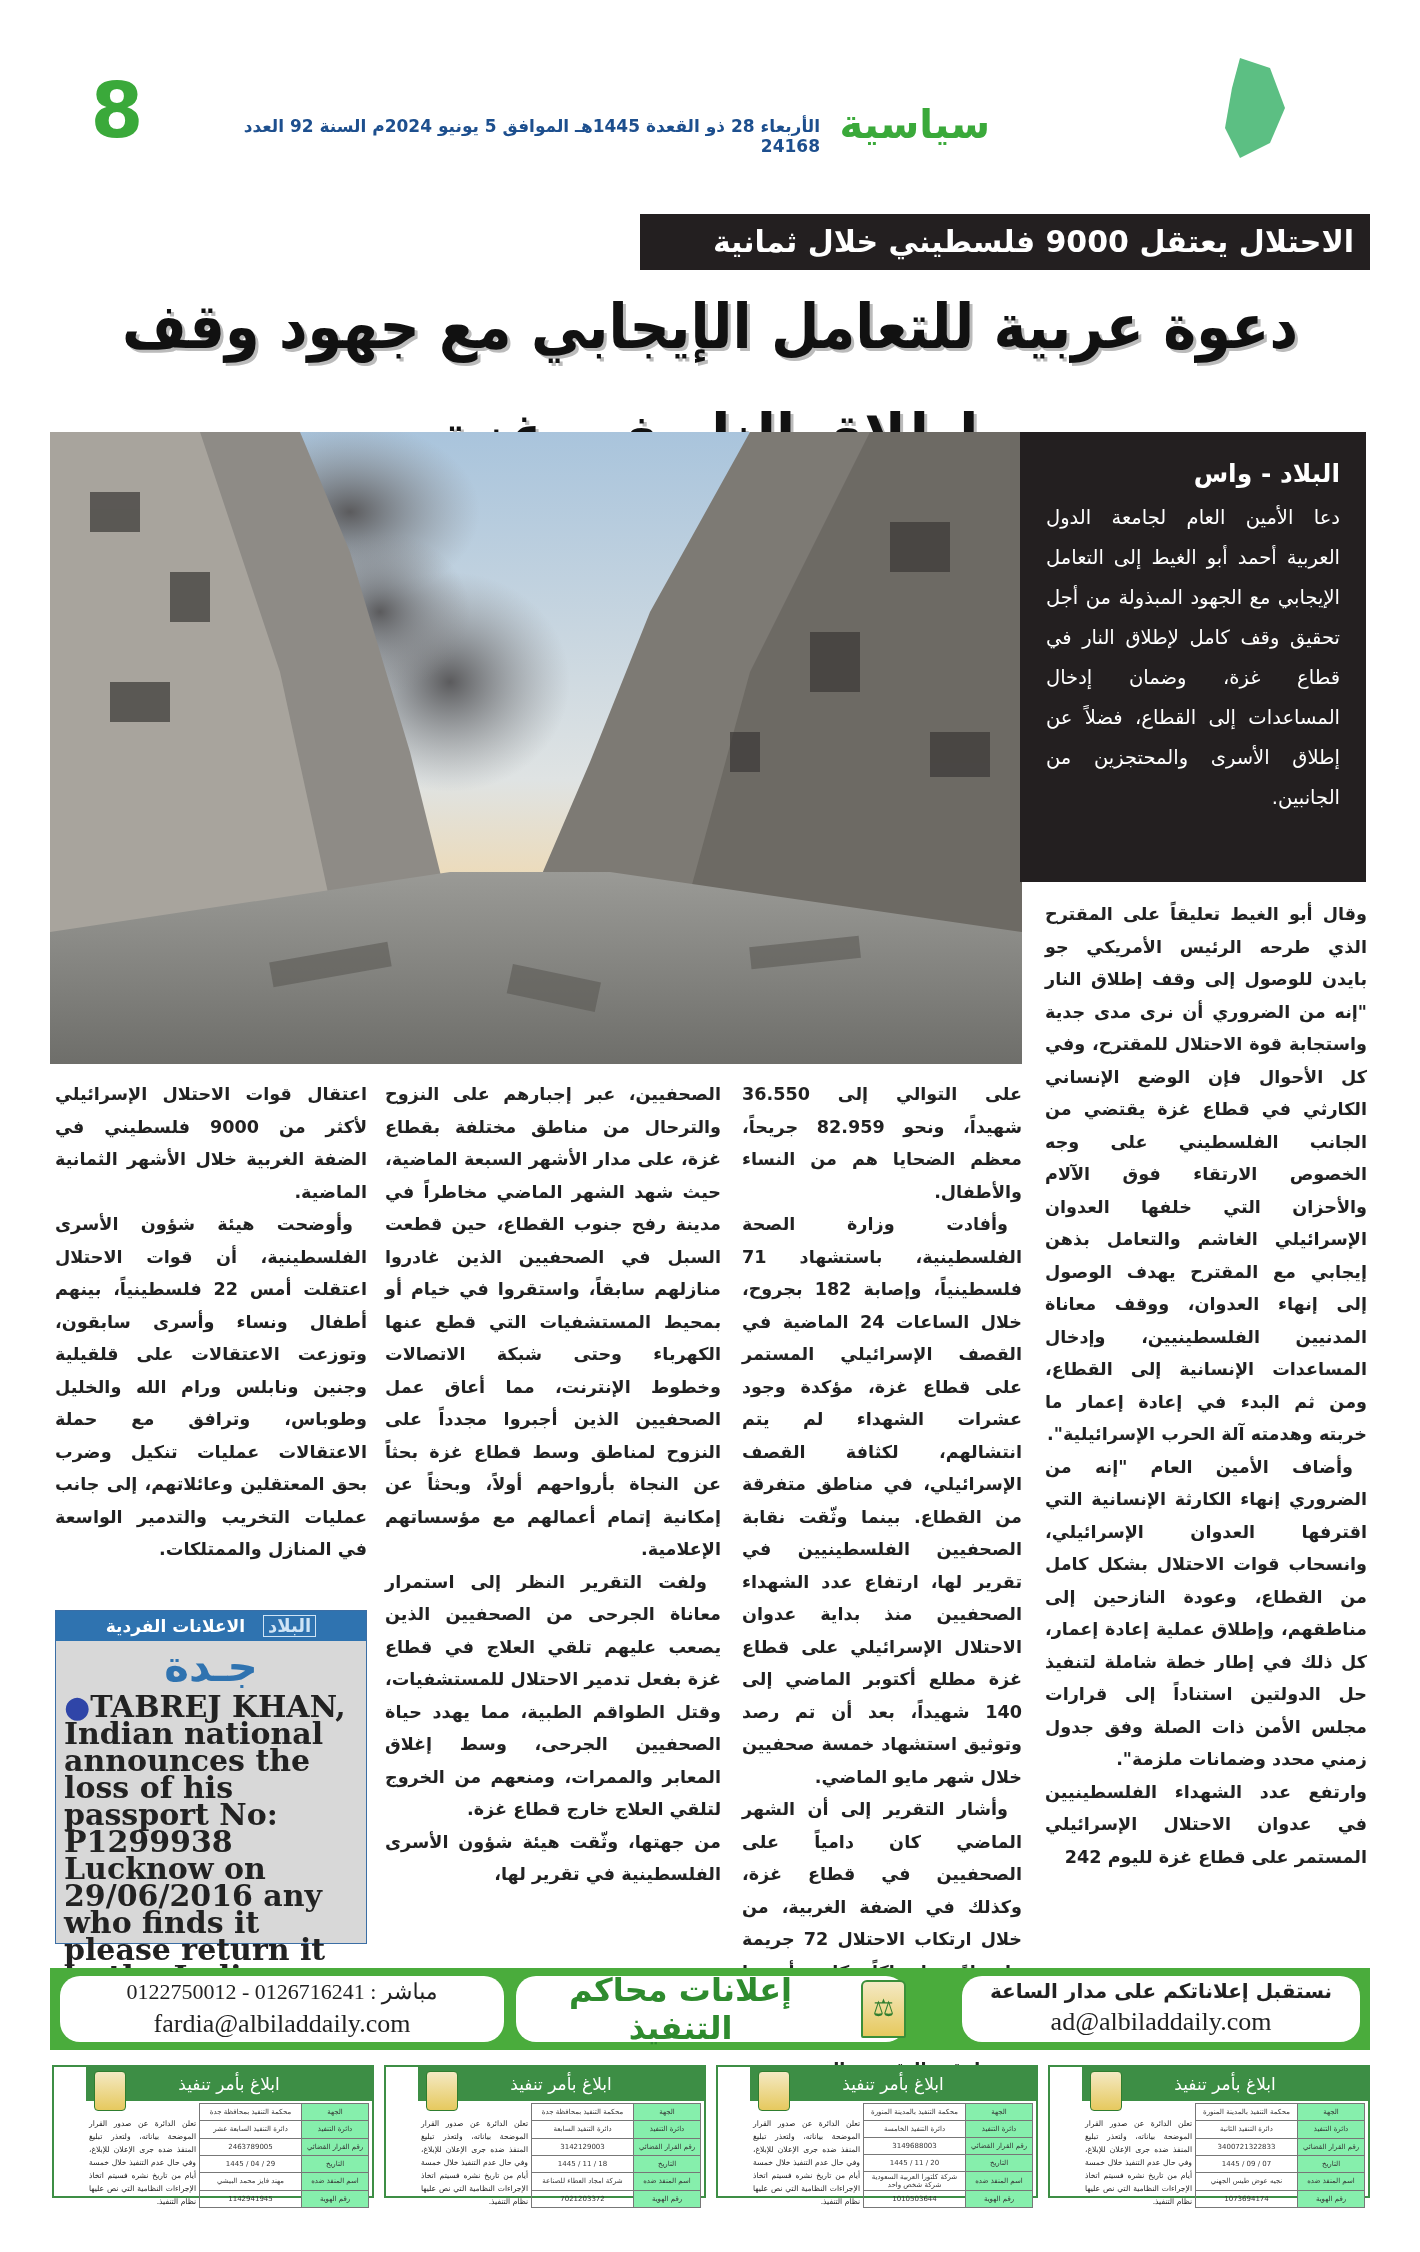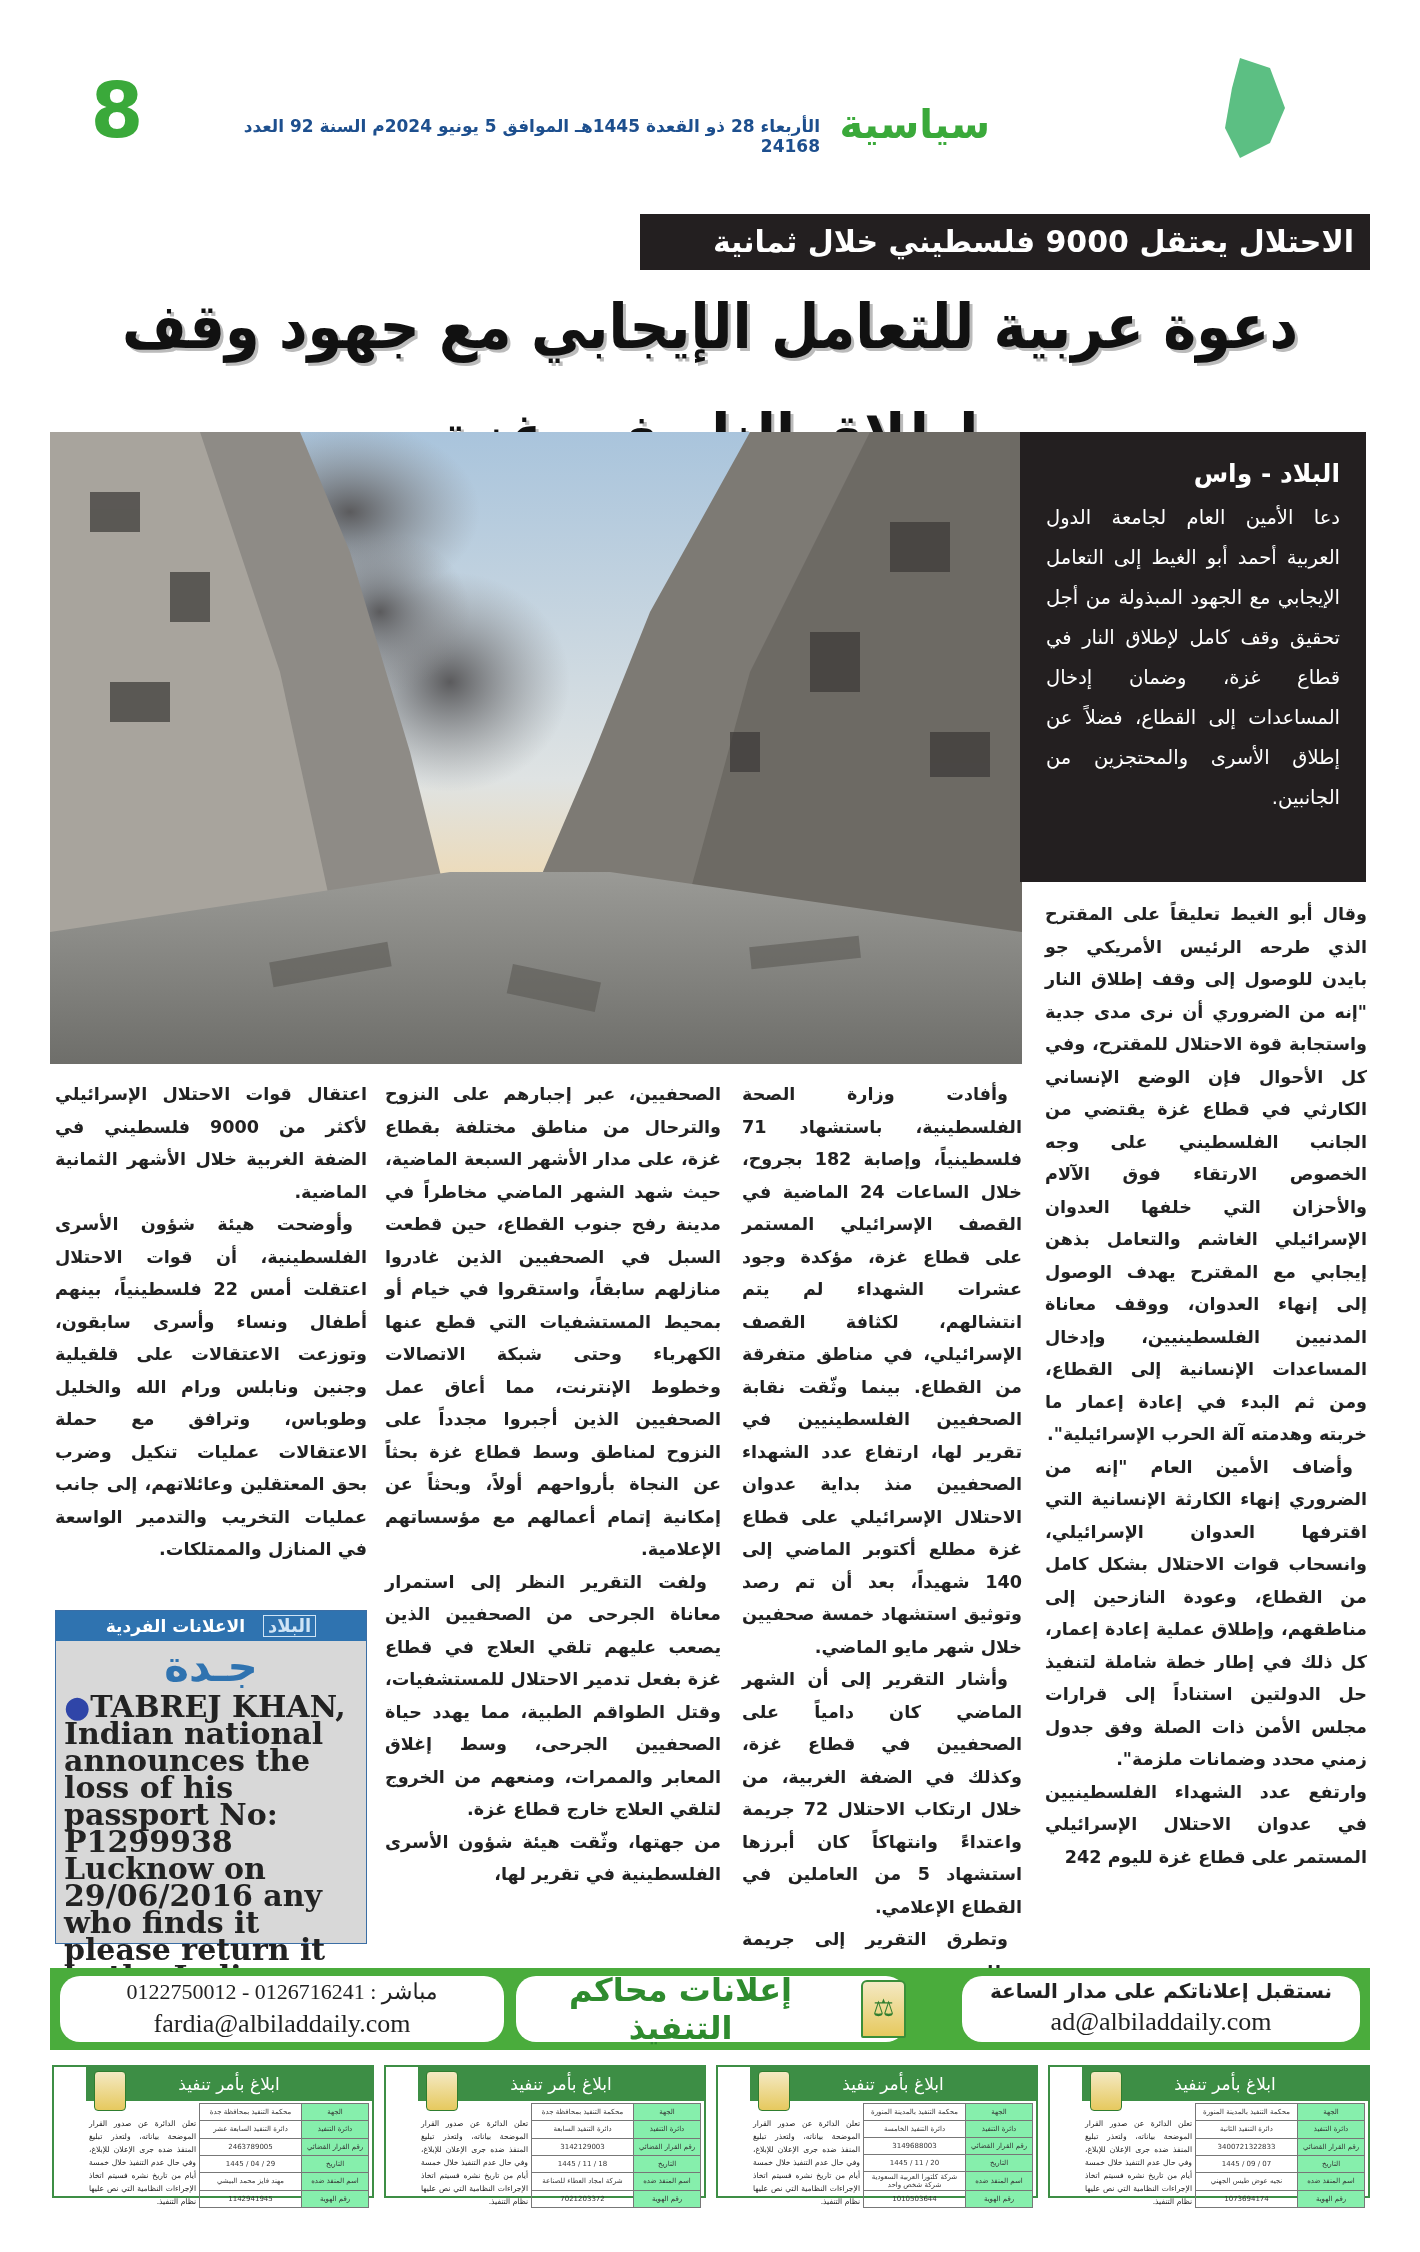--- a/index.html
+++ b/index.html
@@ -126,20 +126,21 @@
   <div class="byline">البلاد - واس</div>
   <div class="lead">دعا الأمين العام لجامعة الدول العربية أحمد أبو الغيط إلى التعامل الإيجابي مع الجهود المبذولة من أجل تحقيق وقف كامل لإطلاق النار في قطاع غزة، وضمان إدخال المساعدات إلى القطاع، فضلاً عن إطلاق الأسرى والمحتجزين من الجانبين.</div>
 </div>
 
 <div class="abs col colR">
   <p>وقال أبو الغيط تعليقاً على المقترح الذي طرحه الرئيس الأمريكي جو بايدن للوصول إلى وقف إطلاق النار "إنه من الضروري أن نرى مدى جدية واستجابة قوة الاحتلال للمقترح، وفي كل الأحوال فإن الوضع الإنساني الكارثي في قطاع غزة يقتضي من الجانب الفلسطيني على وجه الخصوص الارتقاء فوق الآلام والأحزان التي خلفها العدوان الإسرائيلي الغاشم والتعامل بذهن إيجابي مع المقترح يهدف الوصول إلى إنهاء العدوان، ووقف معاناة المدنيين الفلسطينيين، وإدخال المساعدات الإنسانية إلى القطاع، ومن ثم البدء في إعادة إعمار ما خربته وهدمته آلة الحرب الإسرائيلية".</p>
   <p class="ind">وأضاف الأمين العام "إنه من الضروري إنهاء الكارثة الإنسانية التي اقترفها العدوان الإسرائيلي، وانسحاب قوات الاحتلال بشكل كامل من القطاع، وعودة النازحين إلى مناطقهم، وإطلاق عملية إعادة إعمار، كل ذلك في إطار خطة شاملة لتنفيذ حل الدولتين استناداً إلى قرارات مجلس الأمن ذات الصلة وفق جدول زمني محدد وضمانات ملزمة".</p>
   <p>وارتفع عدد الشهداء الفلسطينيين في عدوان الاحتلال الإسرائيلي المستمر على قطاع غزة لليوم 242</p>
 </div>
 <div class="abs col col2">
+  <p>على التوالي إلى 36.550 شهيداً، ونحو 82.959 جريحاً، معظم الضحايا هم من النساء والأطفال.</p>
   <p class="ind">وأفادت وزارة الصحة الفلسطينية، باستشهاد 71 فلسطينياً، وإصابة 182 بجروح، خلال الساعات 24 الماضية في القصف الإسرائيلي المستمر على قطاع غزة، مؤكدة وجود عشرات الشهداء لم يتم انتشالهم، لكثافة القصف الإسرائيلي، في مناطق متفرقة من القطاع. بينما وثّقت نقابة الصحفيين الفلسطينيين في تقرير لها، ارتفاع عدد الشهداء الصحفيين منذ بداية عدوان الاحتلال الإسرائيلي على قطاع غزة مطلع أكتوبر الماضي إلى 140 شهيداً، بعد أن تم رصد وتوثيق استشهاد خمسة صحفيين خلال شهر مايو الماضي.</p>
   <p class="ind">وأشار التقرير إلى أن الشهر الماضي كان دامياً على الصحفيين في قطاع غزة، وكذلك في الضفة الغربية، من خلال ارتكاب الاحتلال 72 جريمة واعتداءً وانتهاكاً كان أبرزها استشهاد 5 من العاملين في القطاع الإعلامي.</p>
   <p class="ind">وتطرق التقرير إلى جريمة مطاردة</p>
 </div>
 <div class="abs col col3">
   <p>الصحفيين، عبر إجبارهم على النزوح والترحال من مناطق مختلفة بقطاع غزة، على مدار الأشهر السبعة الماضية، حيث شهد الشهر الماضي مخاطراً في مدينة رفح جنوب القطاع، حين قطعت السبل في الصحفيين الذين غادروا منازلهم سابقاً، واستقروا في خيام أو بمحيط المستشفيات التي قطع عنها الكهرباء وحتى شبكة الاتصالات وخطوط الإنترنت، مما أعاق عمل الصحفيين الذين أجبروا مجدداً على النزوح لمناطق وسط قطاع غزة بحثاً عن النجاة بأرواحهم أولاً، وبحثاً عن إمكانية إتمام أعمالهم مع مؤسساتهم الإعلامية.</p>
   <p class="ind">ولفت التقرير النظر إلى استمرار معاناة الجرحى من الصحفيين الذين يصعب عليهم تلقي العلاج في قطاع غزة بفعل تدمير الاحتلال للمستشفيات، وقتل الطواقم الطبية، مما يهدد حياة الصحفيين الجرحى، وسط إغلاق المعابر والممرات، ومنعهم من الخروج لتلقي العلاج خارج قطاع غزة.</p>
   <p>من جهتها، وثّقت هيئة شؤون الأسرى الفلسطينية في تقرير لها،</p>
 </div>
 <div class="abs col col4">

